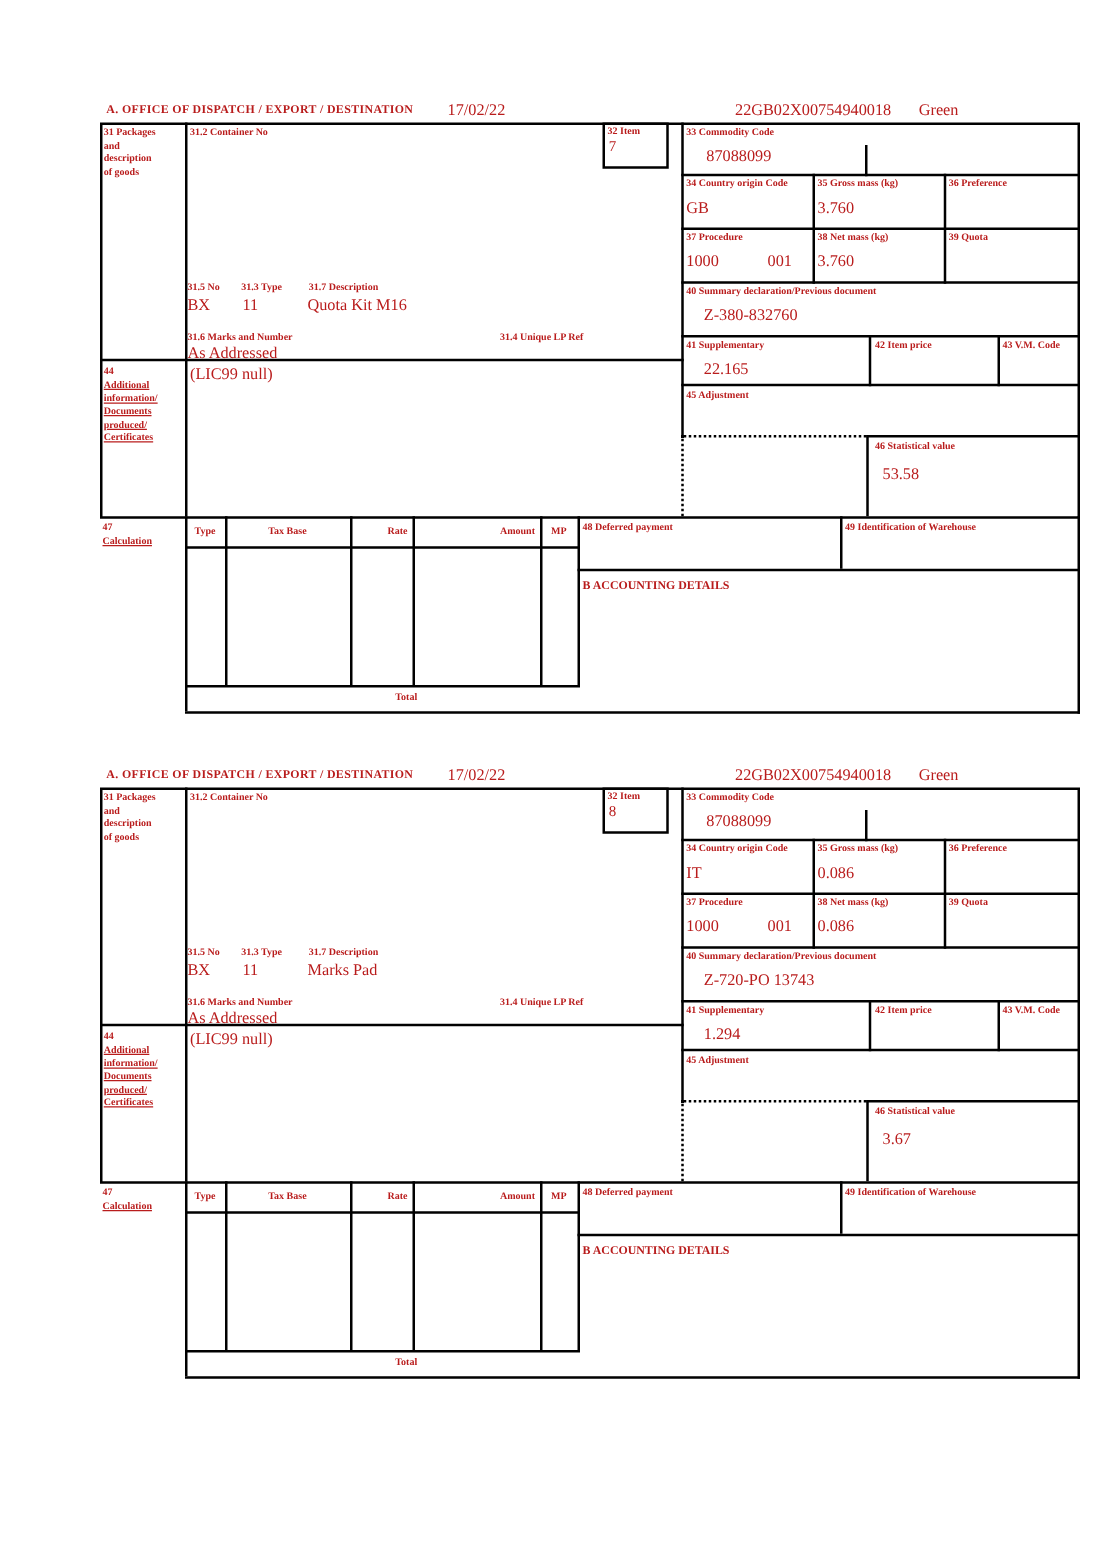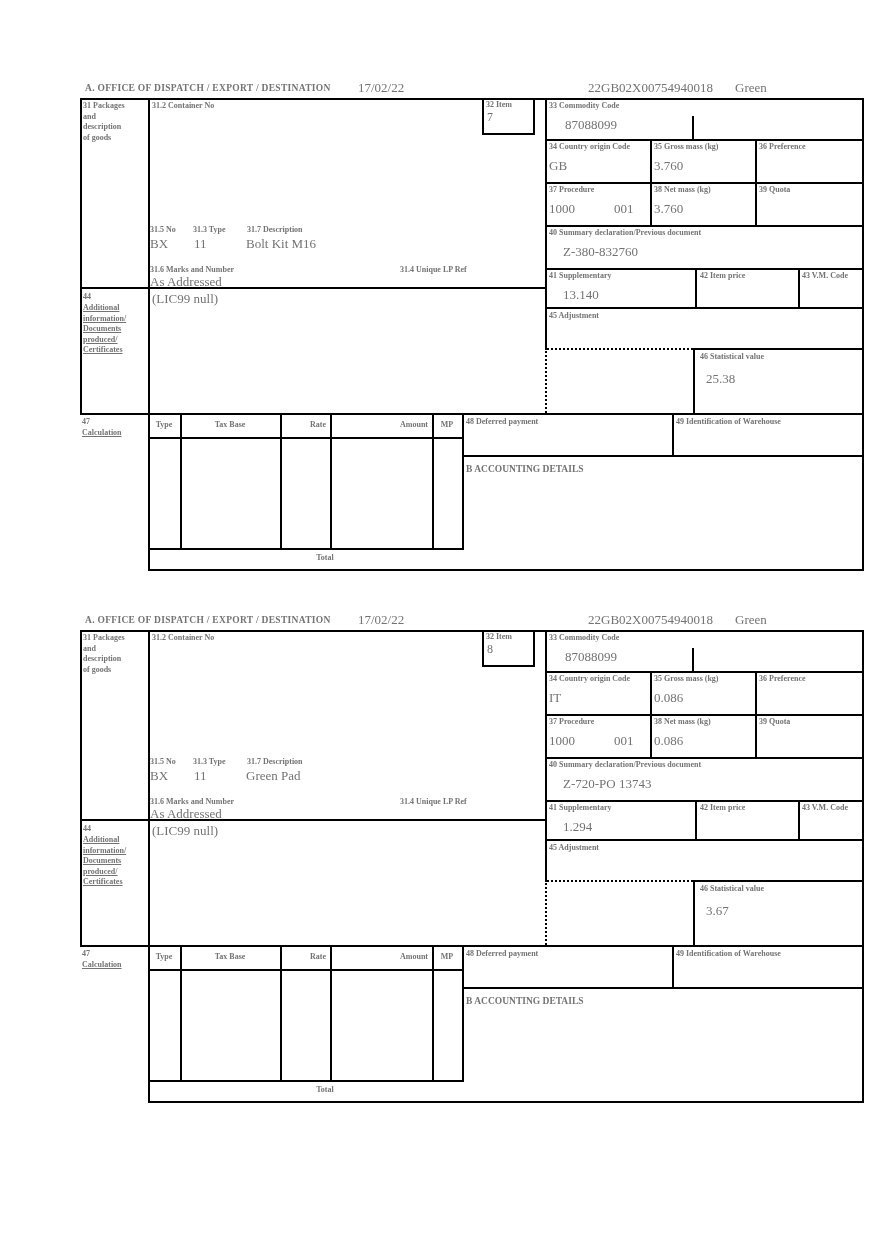--- a/index.html
+++ b/index.html
@@ -1,17 +1,17 @@
 <!DOCTYPE html>
 <html><head>
 <meta charset="utf-8">
 <style>
   html,body{margin:0;padding:0;background:#fff;}
   #page{position:relative;width:882px;height:1250px;background:#ffffff;overflow:hidden;
-        font-family:"Liberation Serif",serif;color:#737373;}
+        font-family:"Liberation Serif",serif;color:#b91c1c;}
   .section{position:absolute;left:80px;width:784px;height:490px;}
   .t{position:absolute;white-space:pre-line;}
   .lbl{font:600 8px/10.5px "Liberation Serif",serif;}
   .val{font:13px/15px "Liberation Serif",serif;white-space:pre;}
   .ttl{font:700 9.5px/12px "Liberation Serif",serif;letter-spacing:.3px;}
   .hdrval{font:13px/15px "Liberation Serif",serif;white-space:pre;}
   .th{font:600 8px/10px "Liberation Serif",serif;}
   .bacc{font:700 9.5px/12px "Liberation Serif",serif;}
   .u{text-decoration:underline;}
   .hl,.vl{position:absolute;background:#000;}
@@ -53,21 +53,21 @@
 
     <div class="frame" style="left:402px;top:18px;width:53px;height:37px;"></div>
     <div class="t lbl" style="left:406px;top:20px;">32 Item</div>
     <div class="t val" style="left:407px;top:30px;font-size:12px;">7</div>
 
     <div class="t lbl" style="left:70px;top:145px;">31.5 No</div>
     <div class="t lbl" style="left:113px;top:145px;">31.3 Type</div>
     <div class="t lbl" style="left:167px;top:145px;">31.7 Description</div>
     <div class="t val" style="left:70px;top:156px;">BX</div>
     <div class="t val" style="left:114px;top:156px;">11</div>
-    <div class="t val" style="left:166px;top:156px;">Bolt Kit M16</div>
+    <div class="t val" style="left:166px;top:156px;">Quota Kit M16</div>
     <div class="t lbl" style="left:70px;top:185px;">31.6 Marks and Number</div>
     <div class="t lbl" style="left:320px;top:185px;">31.4 Unique LP Ref</div>
     <div class="t val" style="left:70px;top:194px;">As Addressed</div>
 
     <div class="t lbl" style="left:3px;top:212px;">44</div>
     <div class="t lbl u" style="left:3px;top:223px;width:62px;">Additional
 information/
 Documents
 produced/
 Certificates</div>
@@ -102,26 +102,26 @@
     <div class="t val" style="left:469px;top:121px;">1000</div>
     <div class="t val" style="left:534px;top:121px;">001</div>
     <div class="t val" style="left:574px;top:121px;">3.760</div>
 
     <div class="t lbl" style="left:469px;top:148px;">40 Summary declaration/Previous document</div>
     <div class="t val" style="left:483px;top:164px;">Z-380-832760</div>
 
     <div class="t lbl" style="left:469px;top:191px;">41 Supplementary</div>
     <div class="t lbl" style="left:620px;top:191px;">42 Item price</div>
     <div class="t lbl" style="left:722px;top:191px;">43 V.M. Code</div>
-    <div class="t val" style="left:483px;top:207px;">13.140</div>
+    <div class="t val" style="left:483px;top:207px;">22.165</div>
 
     <div class="t lbl" style="left:469px;top:231px;">45 Adjustment</div>
 
     <div class="t lbl" style="left:620px;top:272px;">46 Statistical value</div>
-    <div class="t val" style="left:626px;top:291px;">25.38</div>
+    <div class="t val" style="left:626px;top:291px;">53.58</div>
 
     <div class="t th" style="left:2px;top:337px;">47</div>
     <div class="t th u" style="left:2px;top:348px;">Calculation</div>
 
     <div class="vl" style="left:68px;top:333px;height:156px;"></div>
     <div class="vl" style="left:100px;top:333px;height:135px;"></div>
     <div class="vl" style="left:200px;top:333px;height:135px;"></div>
     <div class="vl" style="left:250px;top:333px;height:135px;"></div>
     <div class="vl" style="left:352px;top:333px;height:135px;"></div>
     <div class="vl" style="left:382px;top:333px;height:135px;"></div>
@@ -171,21 +171,21 @@
 
     <div class="frame" style="left:402px;top:18px;width:53px;height:37px;"></div>
     <div class="t lbl" style="left:406px;top:20px;">32 Item</div>
     <div class="t val" style="left:407px;top:30px;font-size:12px;">8</div>
 
     <div class="t lbl" style="left:70px;top:145px;">31.5 No</div>
     <div class="t lbl" style="left:113px;top:145px;">31.3 Type</div>
     <div class="t lbl" style="left:167px;top:145px;">31.7 Description</div>
     <div class="t val" style="left:70px;top:156px;">BX</div>
     <div class="t val" style="left:114px;top:156px;">11</div>
-    <div class="t val" style="left:166px;top:156px;">Green Pad</div>
+    <div class="t val" style="left:166px;top:156px;">Marks Pad</div>
     <div class="t lbl" style="left:70px;top:185px;">31.6 Marks and Number</div>
     <div class="t lbl" style="left:320px;top:185px;">31.4 Unique LP Ref</div>
     <div class="t val" style="left:70px;top:194px;">As Addressed</div>
 
     <div class="t lbl" style="left:3px;top:212px;">44</div>
     <div class="t lbl u" style="left:3px;top:223px;width:62px;">Additional
 information/
 Documents
 produced/
 Certificates</div>

